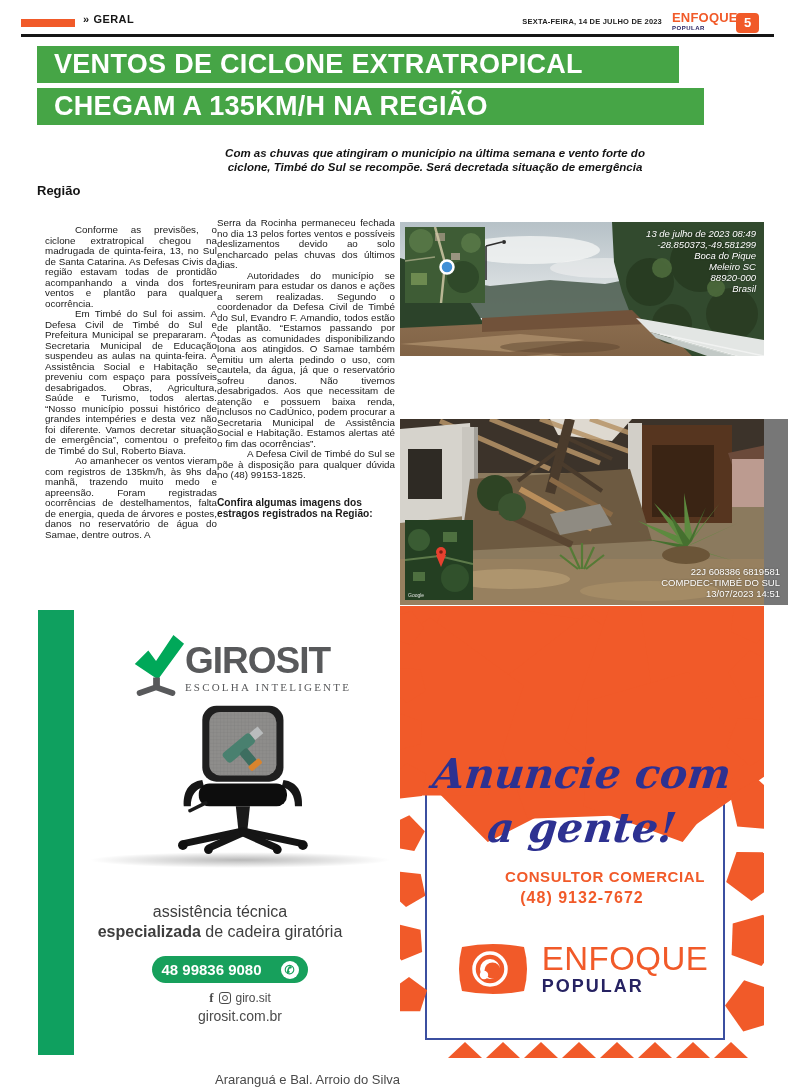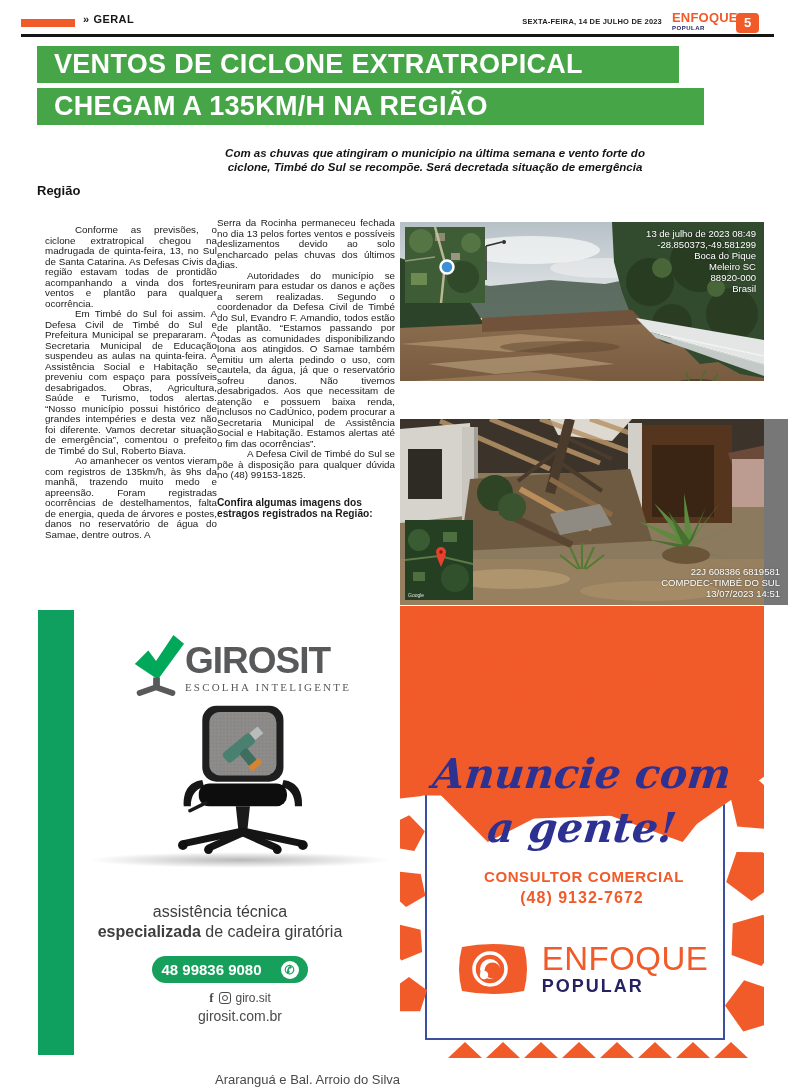--- a/index.html
+++ b/index.html
@@ -31,21 +31,21 @@
   
   .col{font-size:9.8px;line-height:10.5px;text-align:justify;color:#1a1a1a;}
   .col p{margin:0;text-indent:30px;}
   .col p.noindent{text-indent:0;}
   .col1{left:37px;top:225px;width:172px;margin-left:8px;}
   .col2{left:217px;top:218px;width:178px;}
   .cta{margin-top:16px !important;font-weight:bold;font-size:10.2px;line-height:11.5px;text-indent:0 !important;text-align:left;}
 
   
   .photo{overflow:hidden;background:#777;}
-  .photo1{left:400px;top:222px;width:364px;height:159px;}
+  .photo1{left:400px;top:222px;width:364px;height:134px;font-style:italic;}
   .photo2{left:400px;top:419px;width:388px;height:186px;}
   .photo svg{display:block;}
   .cap{position:absolute;color:#fff;font-size:9.5px;line-height:11px;text-align:right;
        text-shadow:0 0 2px rgba(0,0,0,.45);}
   .cap1{right:8px;top:6px;}
   .cap2{right:8px;bottom:6px;}
   .inset{position:absolute;overflow:hidden;}
   .inset1{left:5px;top:5px;width:80px;height:76px;}
   .inset2{left:5px;bottom:5px;width:68px;height:80px;}
   .maplabel{position:absolute;left:3px;bottom:2px;color:#fff;font-size:5px;opacity:.85;}
@@ -74,21 +74,21 @@
   
   .ad2{left:400px;top:606px;width:364px;height:454px;overflow:hidden;}
   .ad2-frame{position:absolute;left:25px;top:16px;width:300px;height:418px;border:2px solid #3B4FA0;
              box-sizing:border-box;background:#fff;}
   .ad2 svg.deco{position:absolute;left:0;top:0;}
   .script{position:absolute;width:364px;text-align:center;font-family:"DejaVu Serif",serif;
           font-style:italic;font-weight:bold;color:#2D3191;font-size:41px;transform:skewX(-6deg);}
   .s1{top:144px;}
   .s2{top:198px;}
   .role{position:absolute;top:262px;width:368px;text-align:center;color:#F15A29;font-weight:bold;
-        font-size:15px;letter-spacing:.6px;}
+        font-size:15px;letter-spacing:.6px;padding-left:21px;}
   .aphone{position:absolute;top:283px;width:364px;text-align:center;color:#F15A29;font-weight:bold;
         font-size:16px;letter-spacing:1px;}
   .alogo{position:absolute;top:336px;left:0;width:364px;display:flex;justify-content:center;align-items:center;gap:12px;}
   .alogo .t{font-size:33px;color:#F15A29;letter-spacing:.5px;line-height:1;}
   .alogo .b{font-size:18px;color:#262262;font-weight:bold;letter-spacing:2px;line-height:1;margin-top:2px;}
 </style>
 </head>
 <body>
 
 <div class="page">

